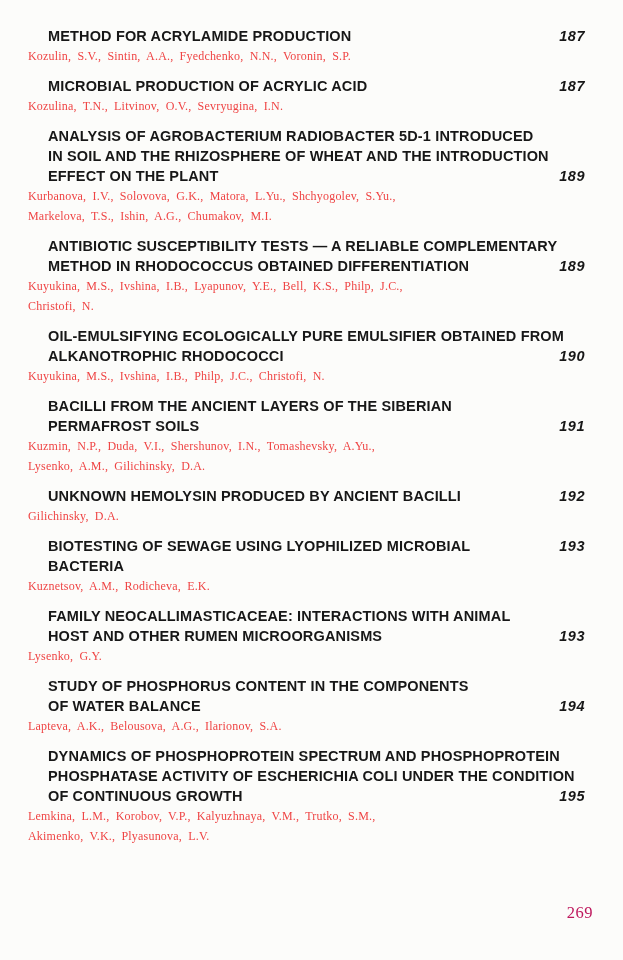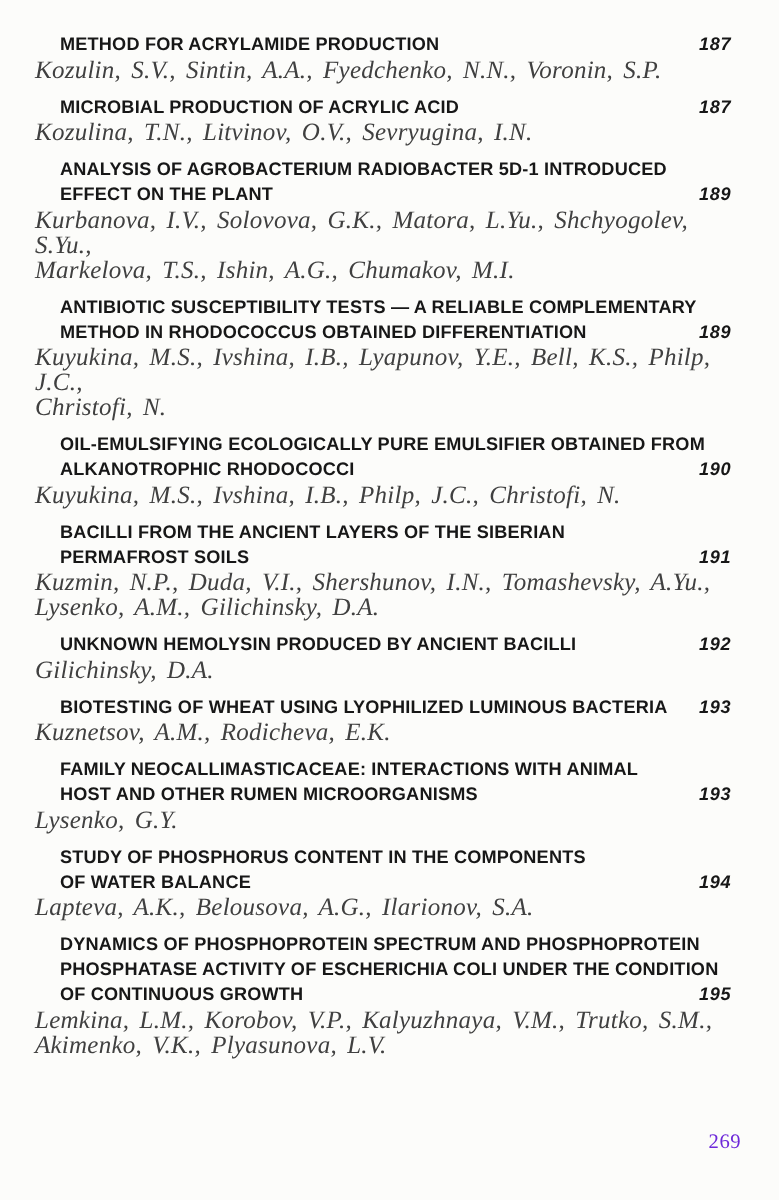--- a/index.html
+++ b/index.html
@@ -45,35 +45,34 @@
     flex: none;
     padding-left: 14px;
     font-weight: 700;
     font-size: 14.5px;
     letter-spacing: 0.5px;
     font-style: italic;
   }
   .authors {
     font-family: "Liberation Serif", serif;
     font-weight: 400;
-    font-size: 20px;
+    font-size: 12px;
     line-height: 20px;
-    color: #404040;
+    color: #ef4444;
     word-spacing: 3px;
     letter-spacing: 0.2px;
-    font-style: italic;
   }
   .folio {
     position: absolute;
     right: 30px;
     top: 903px;
     font-family: "Liberation Serif", serif;
     font-size: 16.5px;
     letter-spacing: 0.5px;
-    color: #6d28d9;
+    color: #be185d;
   }
 </style>
 </head>
 <body>
 
 <div class="page">
   <div class="content" id="entries">
       <div class="entry">
         <div class="title">
           <div class="title-row">
@@ -92,20 +91,21 @@
             <span class="pageno">187</span>
           </div>
         </div>
         <div class="authors">
           <div>Kozulina, T.N., Litvinov, O.V., Sevryugina, I.N.</div>
         </div>
       </div>
       <div class="entry">
         <div class="title">
           <div>ANALYSIS OF AGROBACTERIUM RADIOBACTER 5D-1 INTRODUCED</div>
+          <div>IN SOIL AND THE RHIZOSPHERE OF WHEAT AND THE INTRODUCTION</div>
           <div class="title-row">
             <span class="tl">EFFECT ON THE PLANT</span>
             <span class="pageno">189</span>
           </div>
         </div>
         <div class="authors">
           <div>Kurbanova, I.V., Solovova, G.K., Matora, L.Yu., Shchyogolev, S.Yu.,</div>
           <div>Markelova, T.S., Ishin, A.G., Chumakov, M.I.</div>
         </div>
       </div>
@@ -154,21 +154,21 @@
             <span class="pageno">192</span>
           </div>
         </div>
         <div class="authors">
           <div>Gilichinsky, D.A.</div>
         </div>
       </div>
       <div class="entry">
         <div class="title">
           <div class="title-row">
-            <span class="tl">BIOTESTING OF WHEAT USING LYOPHILIZED LUMINOUS BACTERIA</span>
+            <span class="tl">BIOTESTING OF SEWAGE USING LYOPHILIZED MICROBIAL BACTERIA</span>
             <span class="pageno">193</span>
           </div>
         </div>
         <div class="authors">
           <div>Kuznetsov, A.M., Rodicheva, E.K.</div>
         </div>
       </div>
       <div class="entry">
         <div class="title">
           <div>FAMILY NEOCALLIMASTICACEAE: INTERACTIONS WITH ANIMAL</div>

